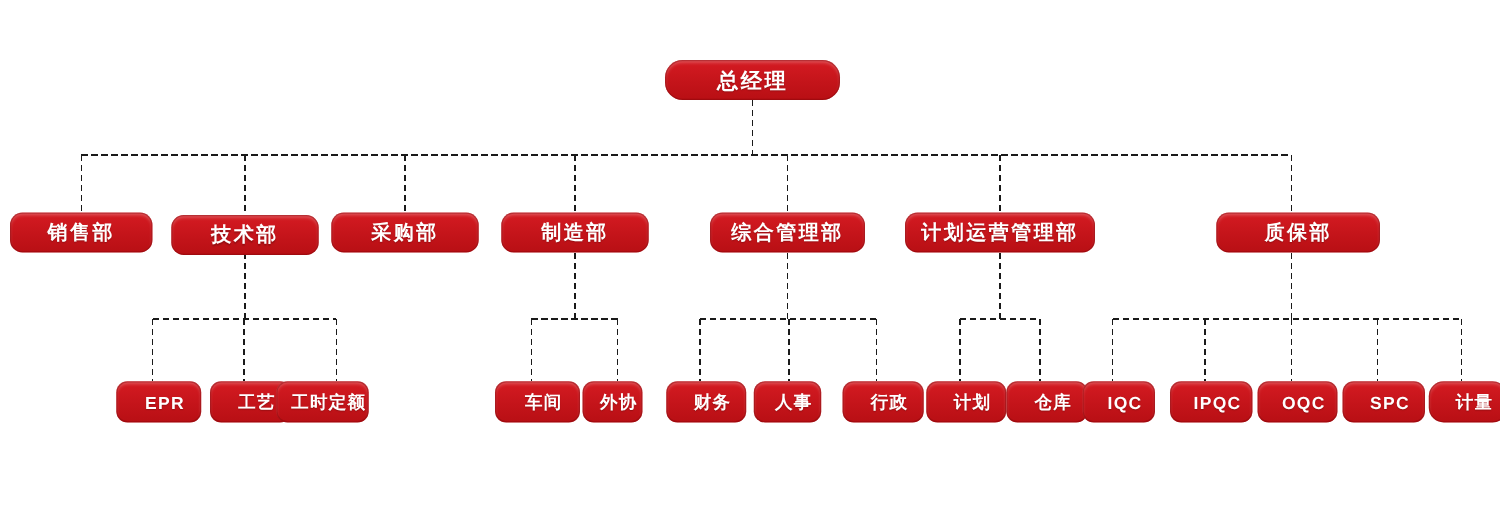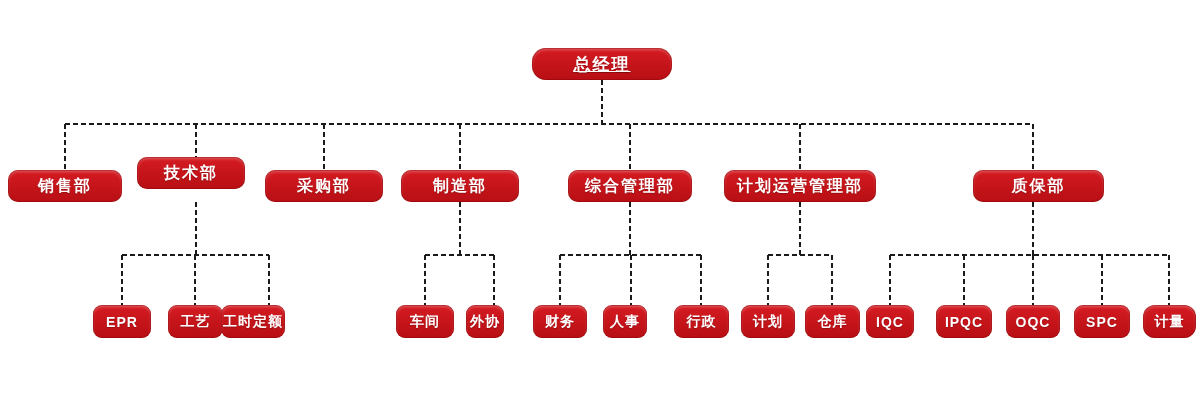--- a/index.html
+++ b/index.html
@@ -22,44 +22,44 @@
     display:flex;align-items:center;justify-content:center;
     color:#ffffff;
     font-weight:bold;
     background:linear-gradient(180deg,#d51b22 0%,#c4141a 55%,#b80f14 100%);
     border-radius:10px;
     box-shadow:inset 0 0 0 1px rgba(125,0,6,0.40), inset 0 2px 3px rgba(255,255,255,0.28);
     letter-spacing:2px;
     text-shadow:0 1px 1px rgba(0,0,0,0.22);
     white-space:nowrap;
   }
-  .node.root{font-size:17px;border-radius:14px;text-decoration:underline;}
+  .node.root{font-size:17px;border-radius:14px;}
   .node.l2{font-size:16px;}
-  .node.l3{font-size:14px;letter-spacing:1px;border-radius:9px;}
+  .node.l3{font-size:14px;letter-spacing:1px;border-radius:9px;padding-left:10px;}
 </style>
 </head>
 <body>
 
 <div class="canvas">
 
   <svg class="connectors" viewBox="0 0 1200 414" shape-rendering="crispEdges">
     <path d="M602 80 V124"></path>
     <path d="M65 124 H1033"></path>
     <path d="M65 124 V170 M196 124 V170 M324 124 V170 M460 124 V170 M630 124 V170 M800 124 V170 M1033 124 V170"></path>
     <path d="M196 202 V255 M122 255 H269 M122 255 V305 M195 255 V305 M269 255 V305"></path>
     <path d="M460 202 V255 M425 255 H494 M425 255 V305 M494 255 V305"></path>
     <path d="M630 202 V255 M560 255 H701 M560 255 V305 M631 255 V305 M701 255 V305"></path>
     <path d="M800 202 V255 M768 255 H832 M768 255 V305 M832 255 V305"></path>
     <path d="M1033 202 V255 M890 255 H1169 M890 255 V305 M964 255 V305 M1033 255 V305 M1102 255 V305 M1169 255 V305"></path>
   </svg>
 
   <div class="node root" style="left:532px;top:48px;width:140px;height:32px;">总经理</div>
 
   <div class="node l2" style="left:8px;top:170px;width:114px;height:32px;">销售部</div>
-  <div class="node l2" style="left:137px;top:157px;width:108px;height:32px;">技术部</div>
+  <div class="node l2" style="left:137px;top:172px;width:118px;height:32px;">技术部</div>
   <div class="node l2" style="left:265px;top:170px;width:118px;height:32px;">采购部</div>
   <div class="node l2" style="left:401px;top:170px;width:118px;height:32px;">制造部</div>
   <div class="node l2" style="left:568px;top:170px;width:124px;height:32px;">综合管理部</div>
   <div class="node l2" style="left:724px;top:170px;width:152px;height:32px;">计划运营管理部</div>
   <div class="node l2" style="left:973px;top:170px;width:131px;height:32px;">质保部</div>
 
   <div class="node l3" style="left:93px;top:305px;width:58px;height:33px;">EPR</div>
   <div class="node l3" style="left:168px;top:305px;width:55px;height:33px;">工艺</div>
   <div class="node l3" style="left:221px;top:305px;width:64px;height:33px;">工时定额</div>
 

